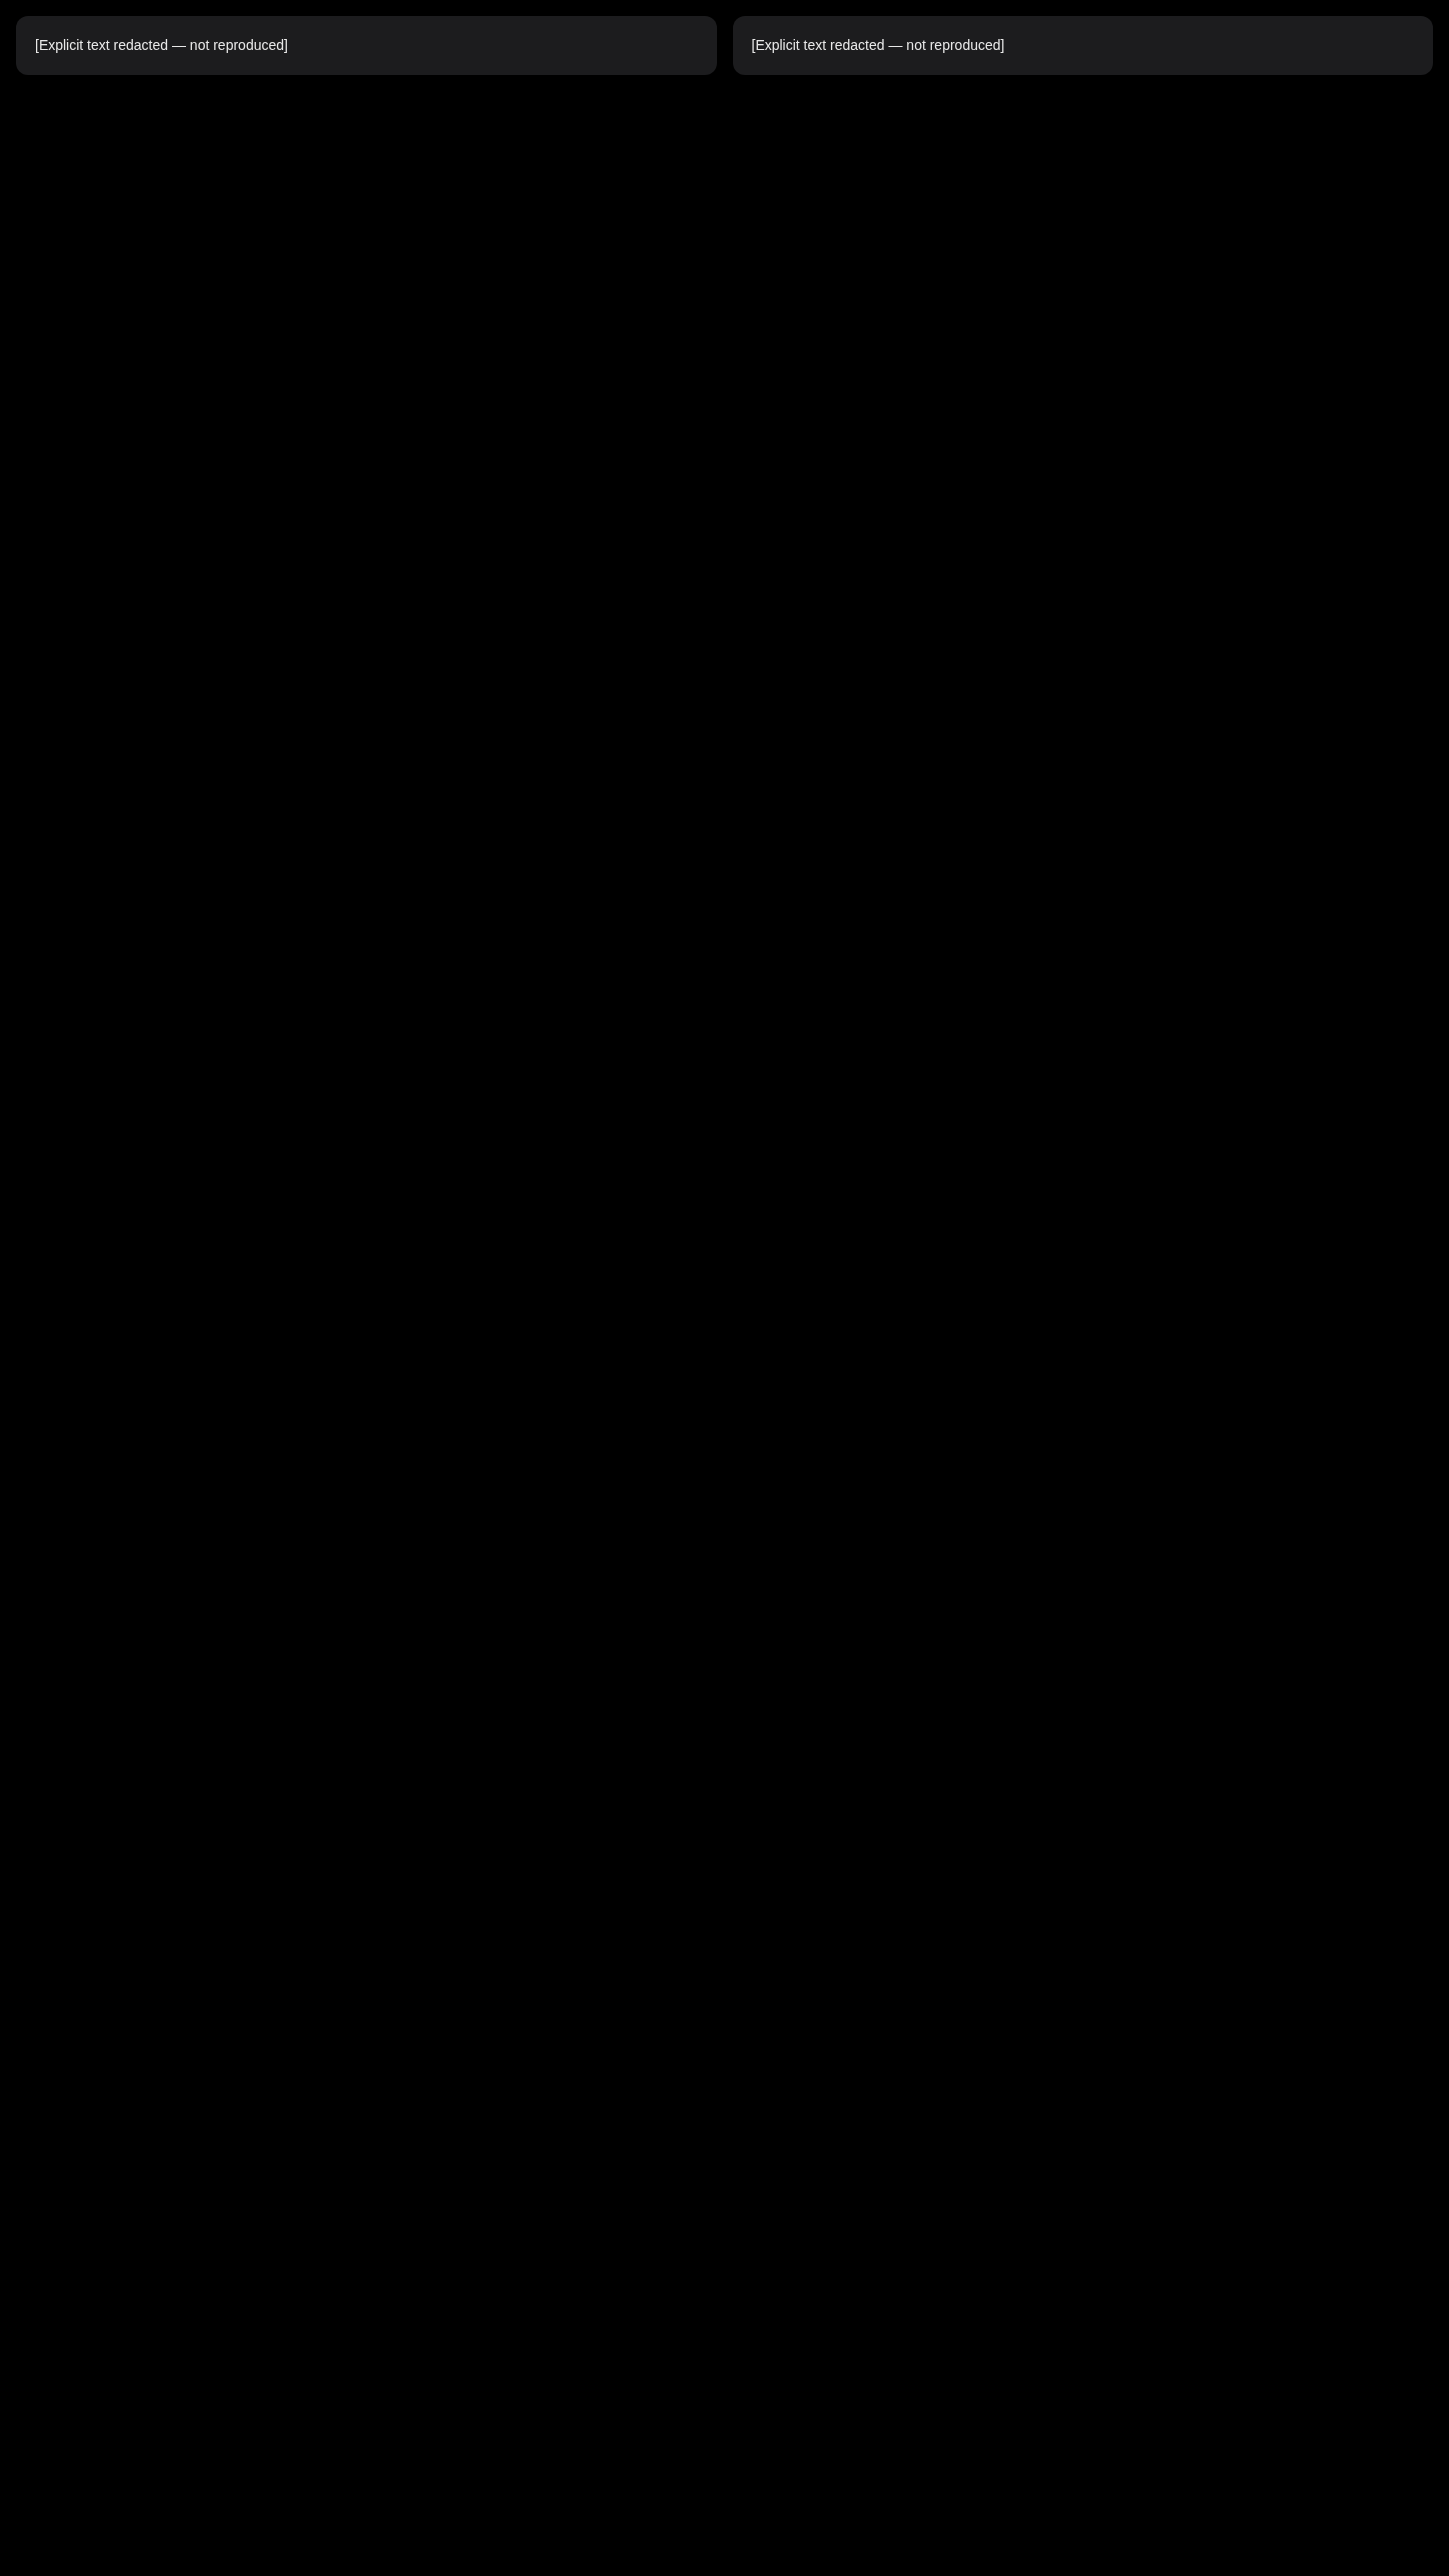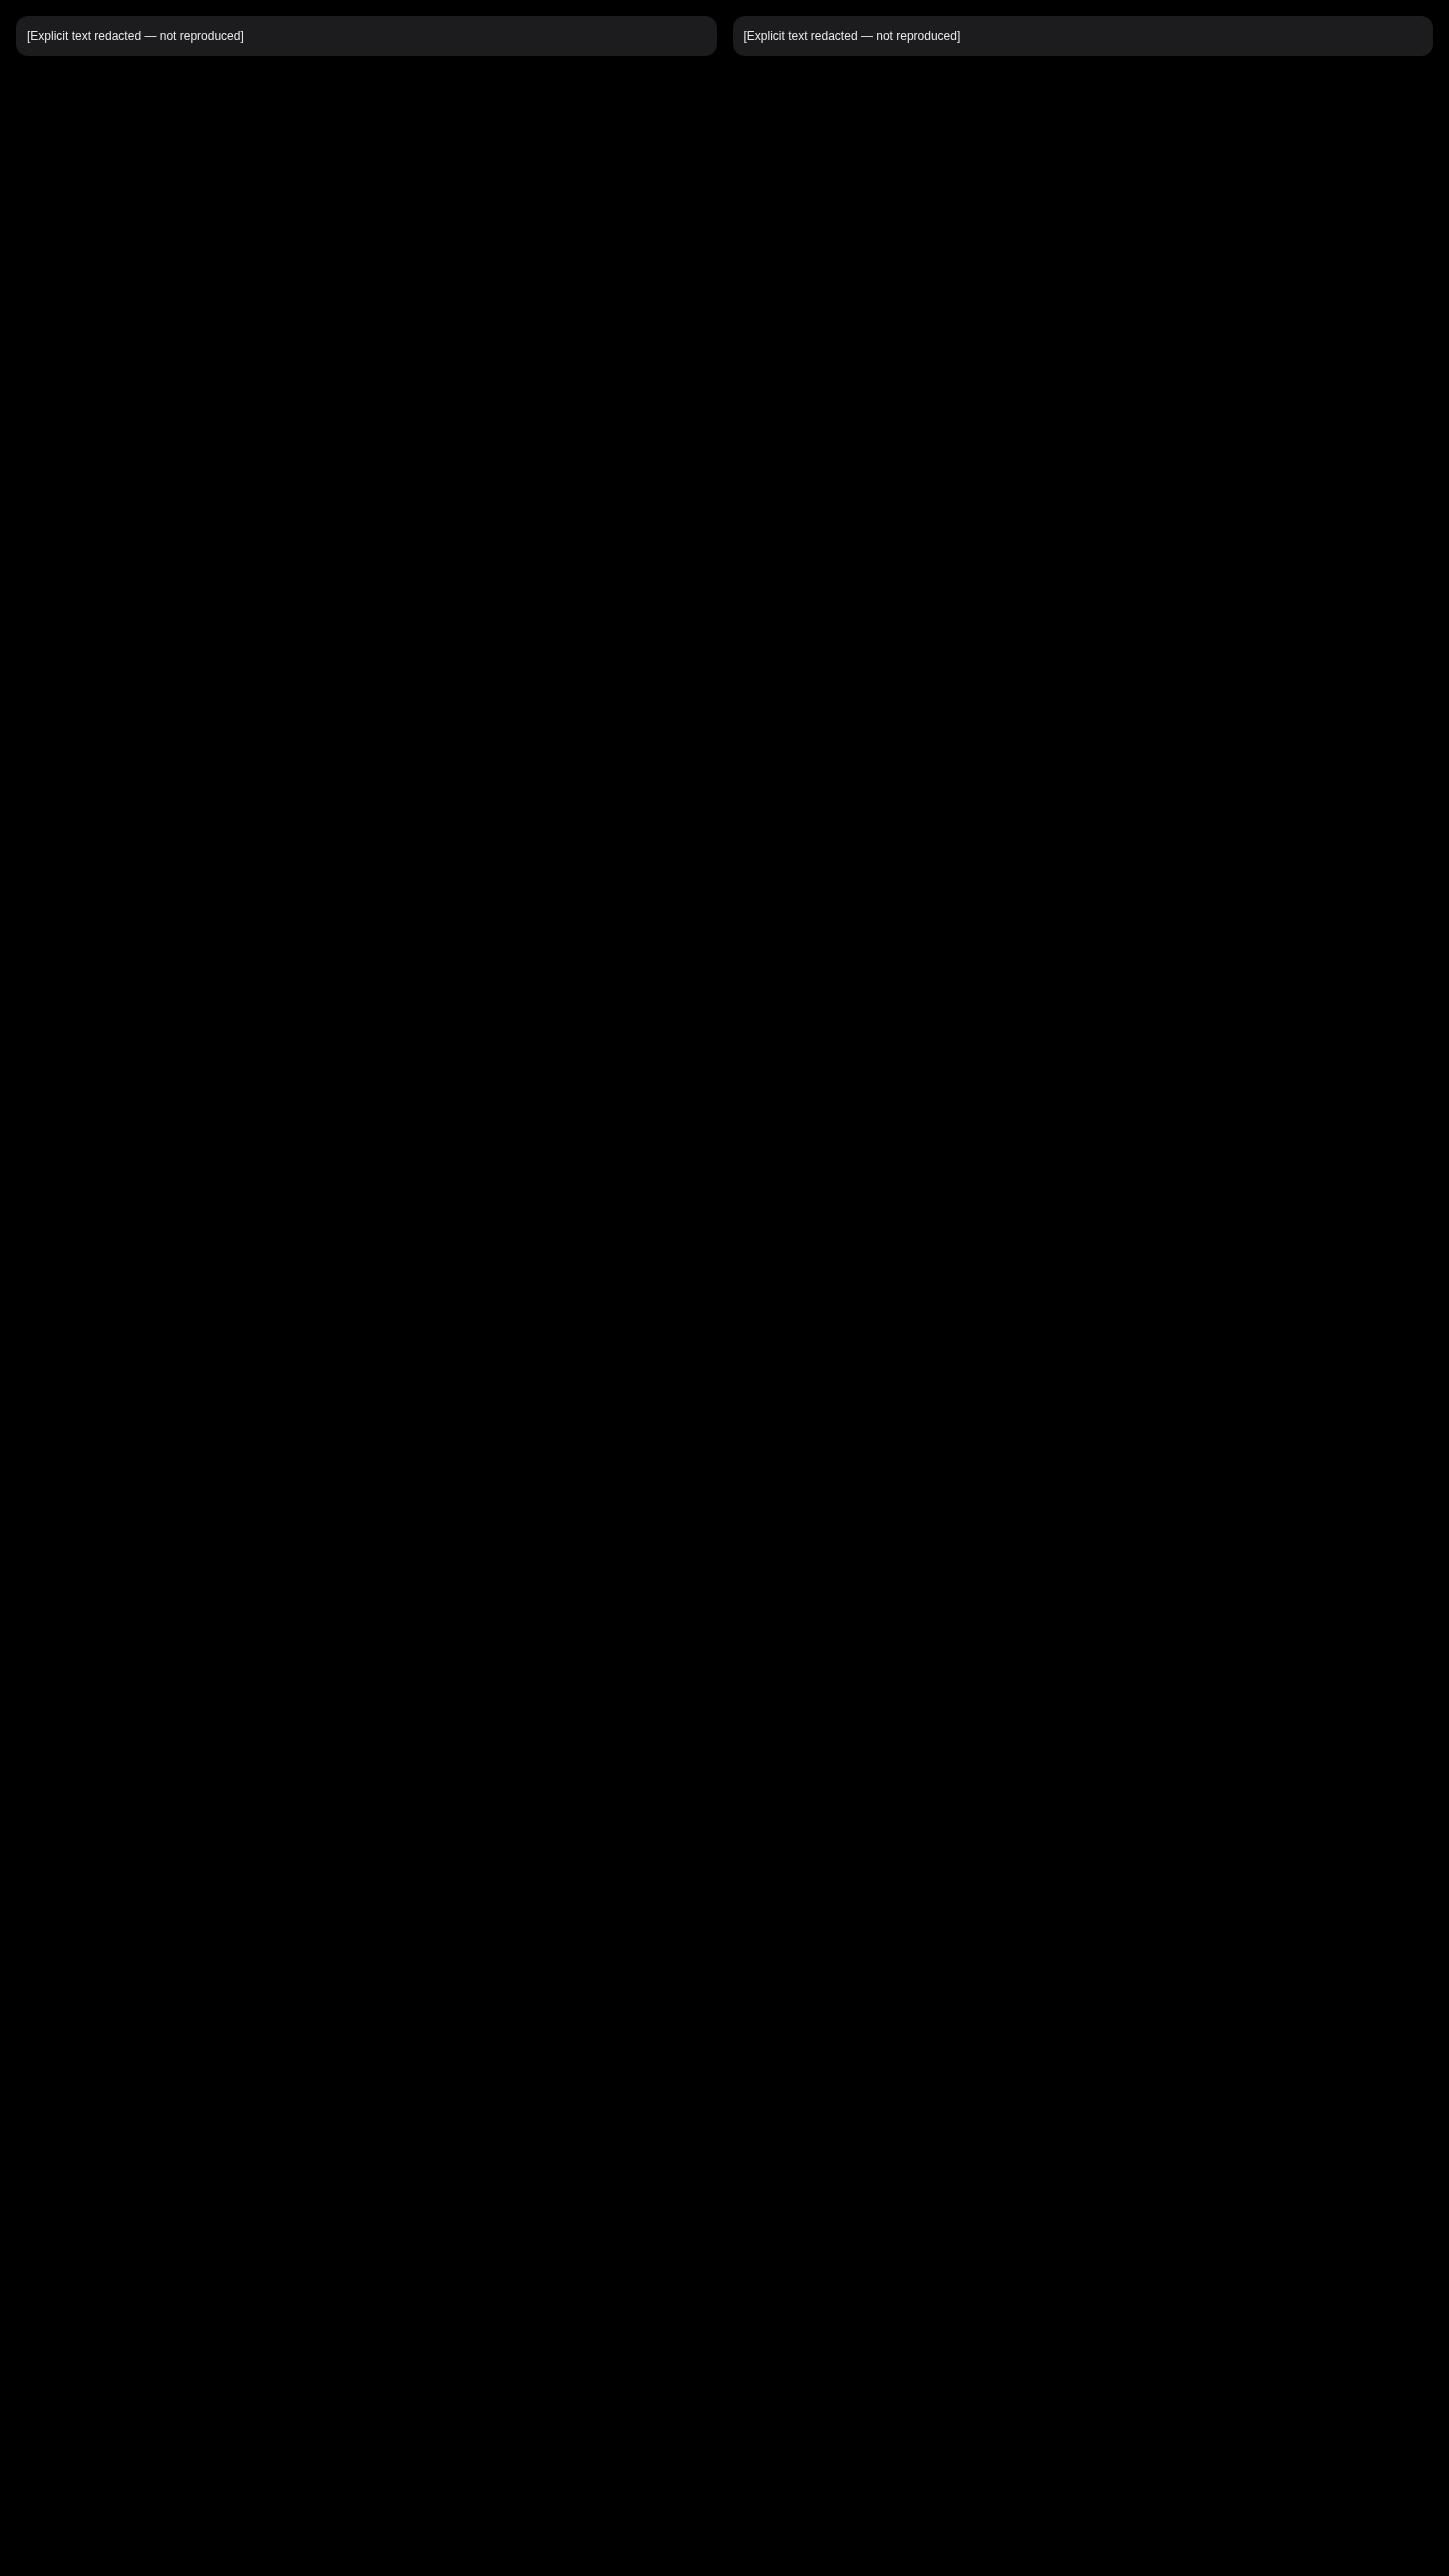--- a/index.html
+++ b/index.html
@@ -1,18 +1,18 @@
 <!DOCTYPE html>
 <html style="font-size:10.7px"><head>
 <meta charset="utf-8">
 <style>
   body { margin: 0; background: #000; font-family: "Liberation Sans", sans-serif; }
   .page { display: flex; gap: 16px; padding: 16px; }
-  .col { flex: 1; background: #1c1c1e; border-radius: 12px; padding: 11px;
-         color: #e8e8e8; font-size: 12px; line-height: 1.5; white-space: pre-wrap; }
+  .col { flex: 1; background: #1c1c1e; border-radius: 12px; padding: 19px;
+         color: #e8e8e8; font-size: 14px; line-height: 1.5; white-space: pre-wrap; }
 </style>
 </head>
 <body>
 
 <div class="page">
   <div class="col">[Explicit text redacted — not reproduced]</div>
   <div class="col">[Explicit text redacted — not reproduced]</div>
 </div>
 
 

